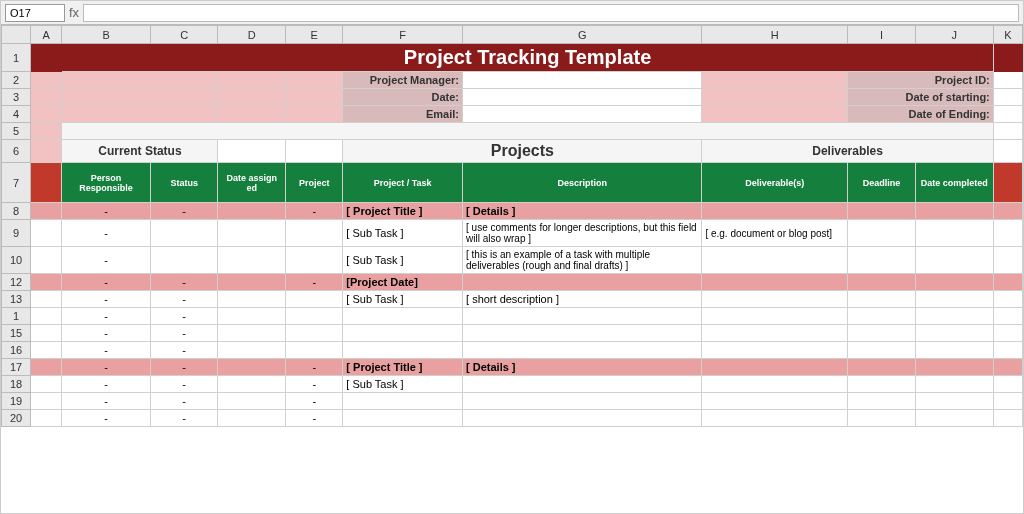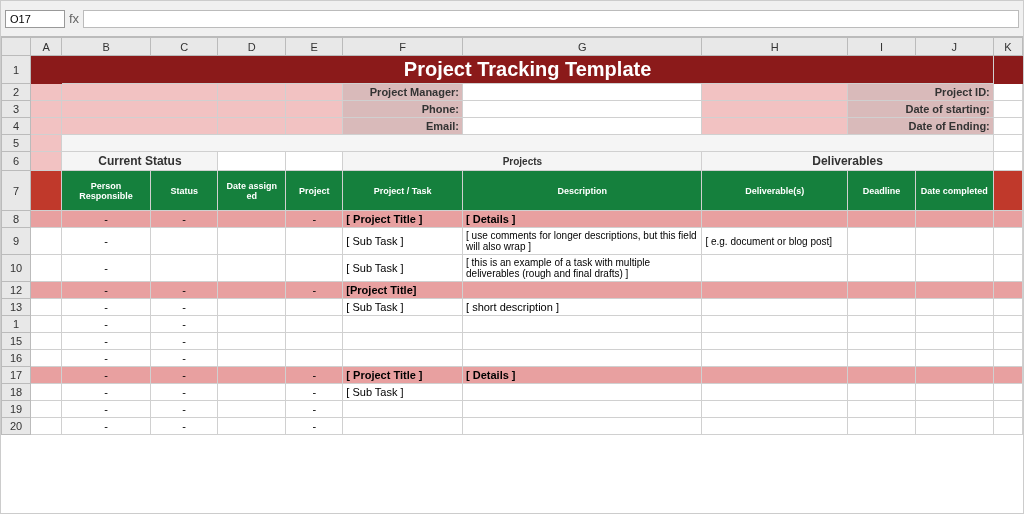--- a/index.html
+++ b/index.html
@@ -11,21 +11,21 @@
       overflow: hidden;
       display: flex;
       flex-direction: column;
       border: 1px solid #ccc;
     }
 
     
     .formula-bar {
       display: flex;
       align-items: center;
-      height: 36px;
+      height: 24px;
       background: #f0f0f0;
       border-bottom: 1px solid #bbb;
       padding: 0 4px;
       gap: 4px;
     }
     .cell-ref-box {
       width: 60px;
       height: 18px;
       border: 1px solid #999;
       font-size: 11px;
@@ -194,21 +194,21 @@
           <td colspan="2" class="info-label" style="background:#d9baba;text-align:right;font-weight:bold;">Project ID:</td>
           <td class="info-value" style="background:#fff;"></td>
         </tr>
 
         <tr>
           <td class="row-num">3</td>
           <td style="background:#f2c2c2;"></td>
           <td colspan="2" style="background:#f2c2c2;"></td>
           <td style="background:#f2c2c2;"></td>
           <td style="background:#f2c2c2;"></td>
-          <td class="info-label" style="background:#d9baba;">Phone:</td>
+          <td class="info-label" style="background:#d9baba;">Date:</td>
           <td class="info-value" style="background:#fff;"></td>
           <td style="background:#f2c2c2;"></td>
           <td colspan="2" class="info-label" style="background:#d9baba;text-align:right;font-weight:bold;">Date of starting:</td>
           <td class="info-value" style="background:#fff;"></td>
         </tr>
 
         <tr>
           <td class="row-num">4</td>
           <td style="background:#f2c2c2;"></td>
           <td colspan="2" style="background:#f2c2c2;"></td>
@@ -227,21 +227,21 @@
           <td colspan="9" style="background:#f5f5f5;"></td>
           <td></td>
         </tr>
 
         <tr>
           <td class="row-num">6</td>
           <td style="background:#f2c2c2;"></td>
           <td colspan="2" class="section-header" style="font-weight:bold;font-size:12px;text-align:center;">Current Status</td>
           <td></td>
           <td></td>
-          <td colspan="2" class="section-header" style="font-weight:bold;font-size:10px;text-align:center;">Projects</td>
+          <td colspan="2" class="section-header" style="font-weight:bold;font-size:16px;text-align:center;">Projects</td>
           <td colspan="3" class="section-header" style="font-weight:bold;font-size:12px;text-align:center;">Deliverables</td>
           <td></td>
         </tr>
 
         <tr style="height:40px;">
           <td class="row-num">7</td>
           <td class="col-hdr" style="background:#c0392b;"></td>
           <td class="col-hdr" style="font-size:9px;">Person Responsible</td>
           <td class="col-hdr" style="font-size:9px;">Status</td>
           <td class="col-hdr" style="font-size:9px;">Date assign ed</td>
@@ -300,21 +300,21 @@
         </tr>
 
 
         <tr>
           <td class="row-num">12</td>
           <td style="background:#e8a0a0;"></td>
           <td class="center" style="background:#e8a0a0;">-</td>
           <td class="center" style="background:#e8a0a0;">-</td>
           <td style="background:#e8a0a0;"></td>
           <td class="center" style="background:#e8a0a0;">-</td>
-          <td class="bold" style="background:#e8a0a0;">[Project Title]</td>
+          <td class="bold" style="background:#e8a0a0;">[Project Date]</td>
           <td style="background:#e8a0a0;"></td>
           <td style="background:#e8a0a0;"></td>
           <td style="background:#e8a0a0;"></td>
           <td style="background:#e8a0a0;"></td>
           <td style="background:#e8a0a0;"></td>
         </tr>
 
         <tr>
           <td class="row-num">13</td>
           <td></td>

